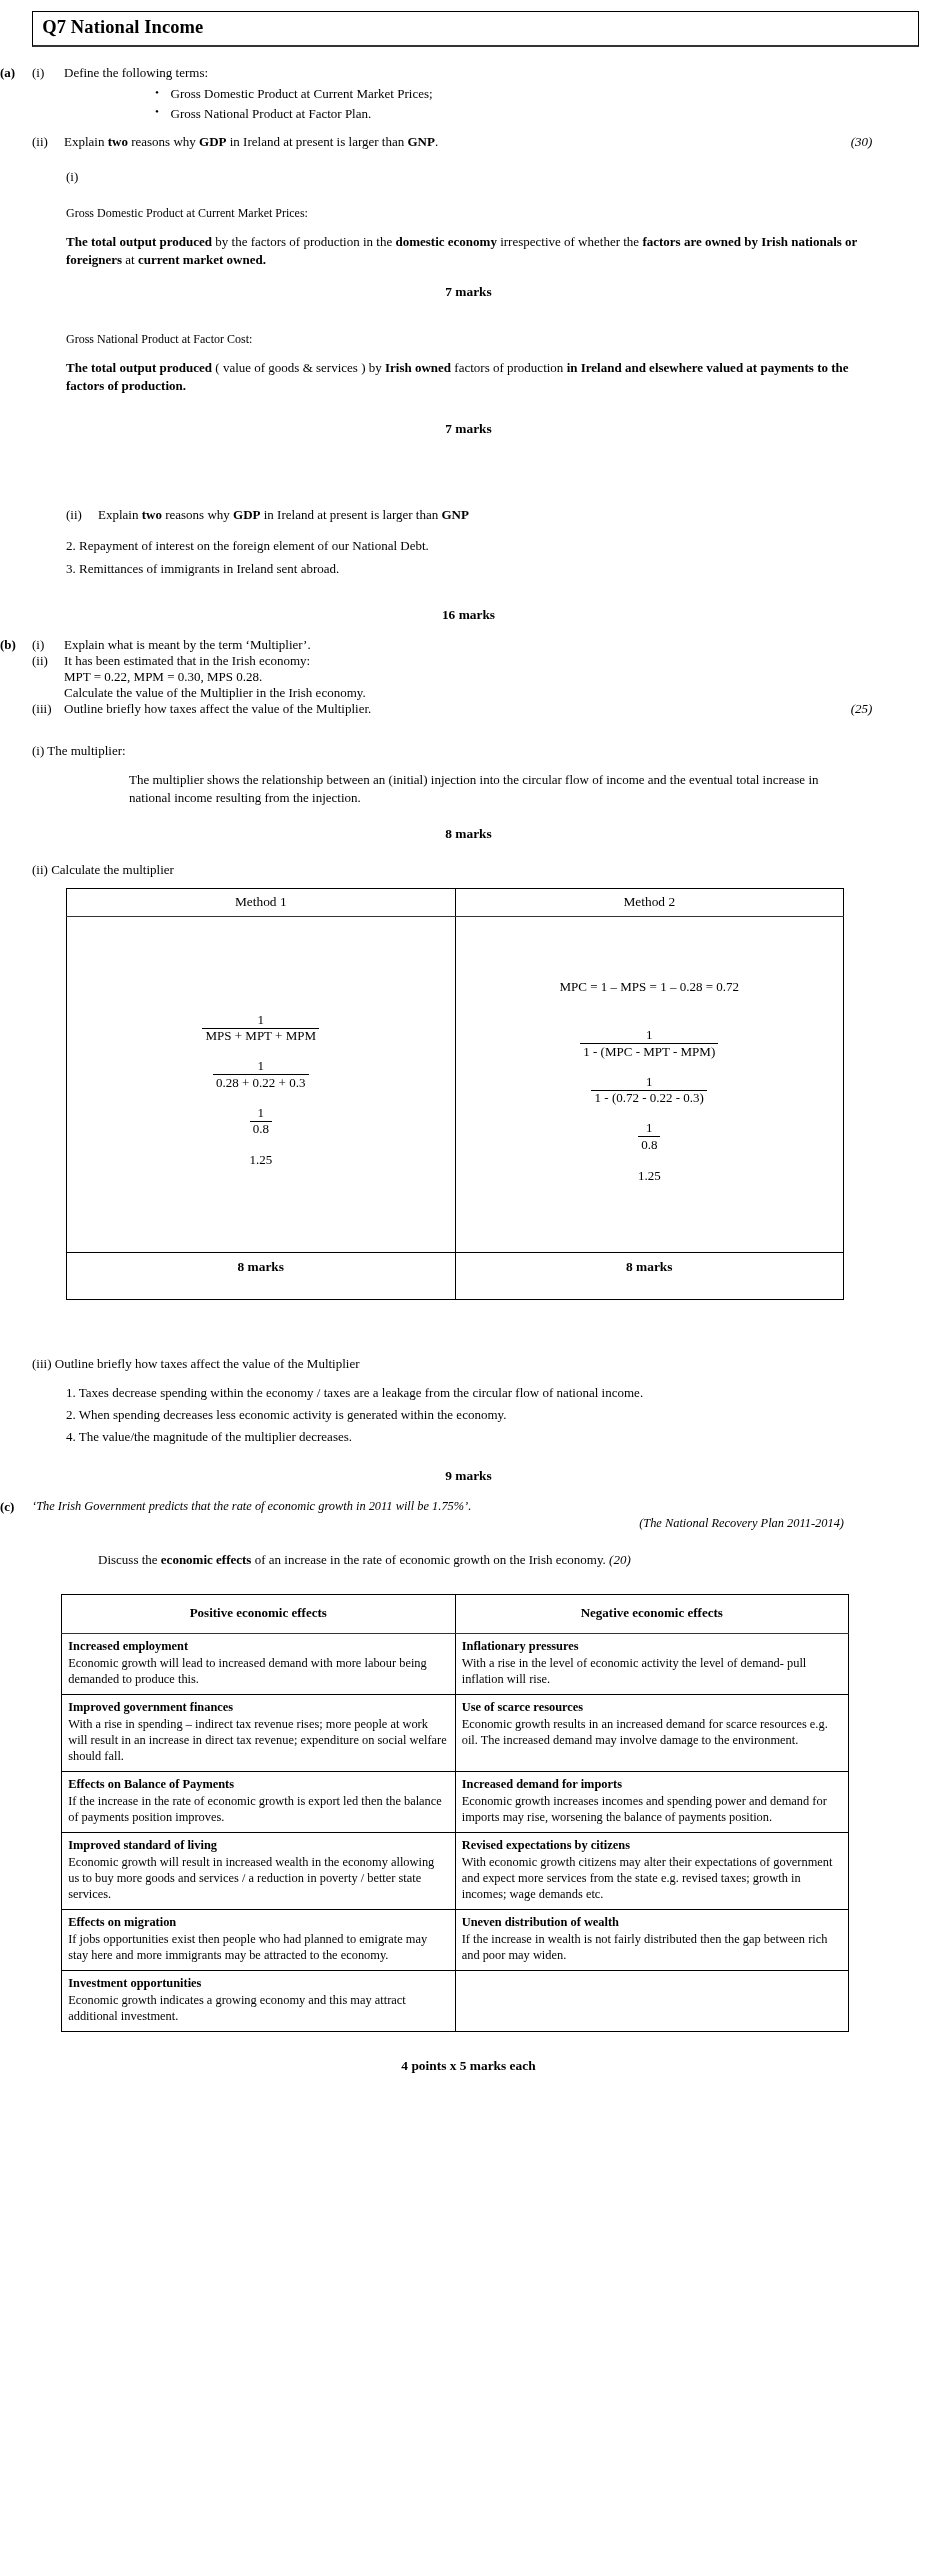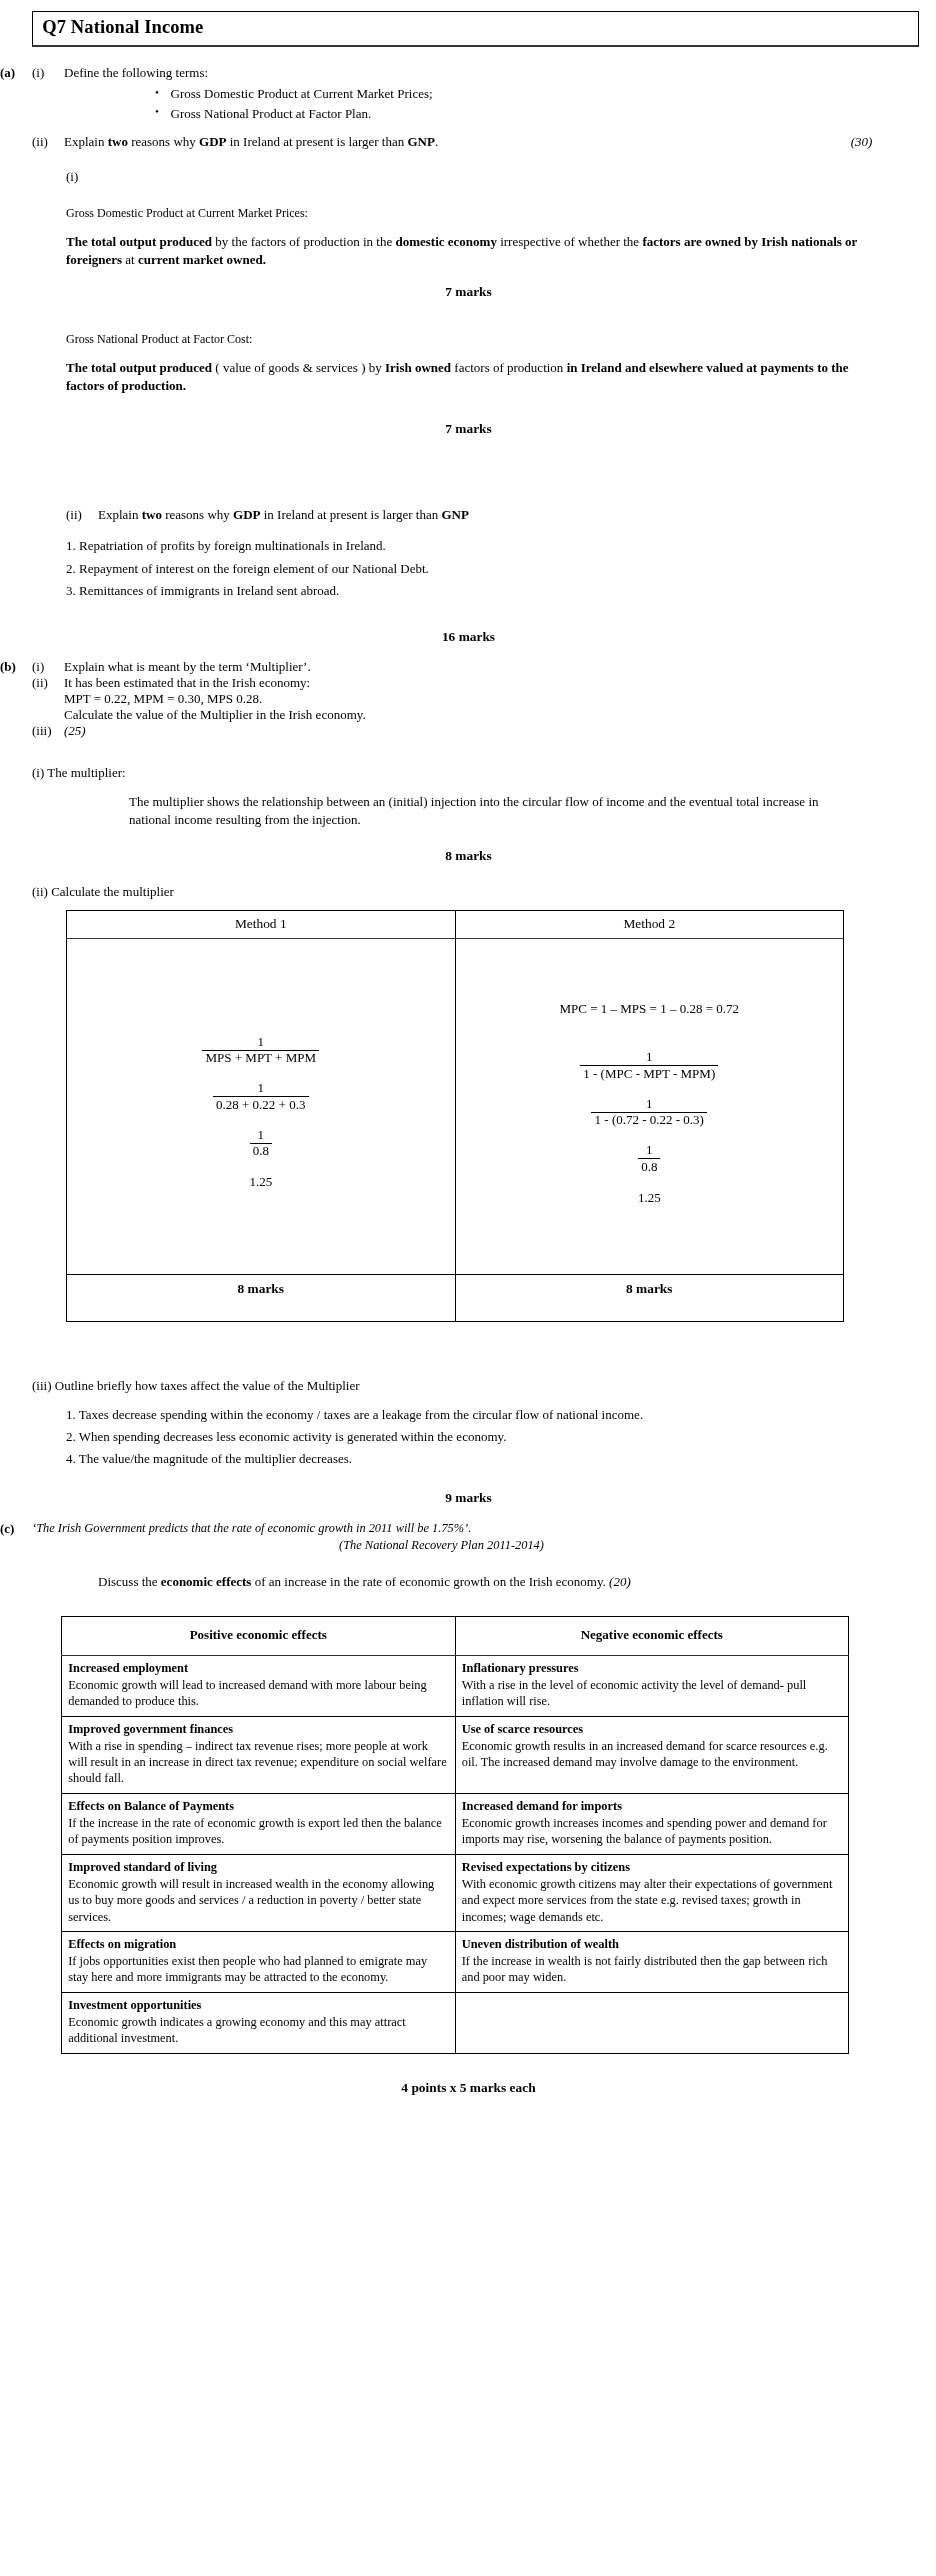--- a/index.html
+++ b/index.html
@@ -265,21 +265,20 @@
   <div class="gap-36"></div>
 
   <div class="q-row indent-1">
     <div class="q-roman">(ii)</div>
     <div class="q-body"><span>Explain </span><span class="b">two</span><span> reasons why </span><span class="b">GDP</span><span> in Ireland at present is larger than </span><span class="b">GNP</span></div>
   </div>
 
   <div class="gap-28"></div>
 
   <div class="numlist">
-    <div class="li">1. Repatriation of profits by foreign multinationals in Ireland.</div>
     <div class="li">2. Repayment of interest on the foreign element of our National Debt.</div>
     <div class="li">3. Remittances of immigrants in Ireland sent abroad.</div>
   </div>
 
   <div class="gap-48"></div>
   <div class="centered-marks">16 marks</div>
 
   <div class="gap-28"></div>
 
   <div class="q-row">
@@ -298,20 +297,21 @@
     <div class="q-body">MPT = 0.22, MPM = 0.30, MPS 0.28.</div>
   </div>
   <div class="q-row">
     <div class="q-letter"></div>
     <div class="q-roman"></div>
     <div class="q-body">Calculate the value of the Multiplier in the Irish economy.</div>
   </div>
   <div class="q-row">
     <div class="q-letter"></div>
     <div class="q-roman">(iii)</div>
+    <div class="q-body">Outline briefly how taxes affect the value of the Multiplier.</div>
     <div class="marks-col">(25)</div>
   </div>
 
   <div class="gap-48"></div>
 
   <div class="blk" style="margin-left:32px;">(i)  The multiplier:</div>
   <div class="gap-20"></div>
   <div class="blk indent-3" style="width:721px;">The multiplier shows the relationship between an (initial) injection into the circular flow of income and the eventual total increase in national income resulting from the injection.</div>
   <div class="gap-36"></div>
   <div class="centered-marks">8 marks</div>
@@ -391,21 +391,21 @@
   </div>
   <div class="gap-36"></div>
   <div class="centered-marks">9 marks</div>
 
   <div class="gap-28"></div>
 
   <div class="q-row">
     <div class="q-letter">(c)</div>
     <div class="q-body i" style="font-size:12.4px;">‘The Irish Government predicts that the rate of economic growth in 2011 will be 1.75%’.</div>
   </div>
-  <div class="blk i" style="text-align:center; padding-right:93px; font-size:12.4px;padding-left:39px;">(The National Recovery Plan 2011-2014)</div>
+  <div class="blk i" style="text-align:right; padding-right:93px; font-size:12.4px;padding-left:39px;">(The National Recovery Plan 2011-2014)</div>
 
   <div class="gap-36"></div>
 
   <div class="blk indent-2">
     <span>Discuss the </span><span class="b">economic effects</span><span> of an increase in the rate of economic growth on the Irish economy.</span>&nbsp;<span class="i">(20)</span>
   </div>
 
   <div class="gap-20"></div>
 
   <table class="doc-table" id="effects-table">

